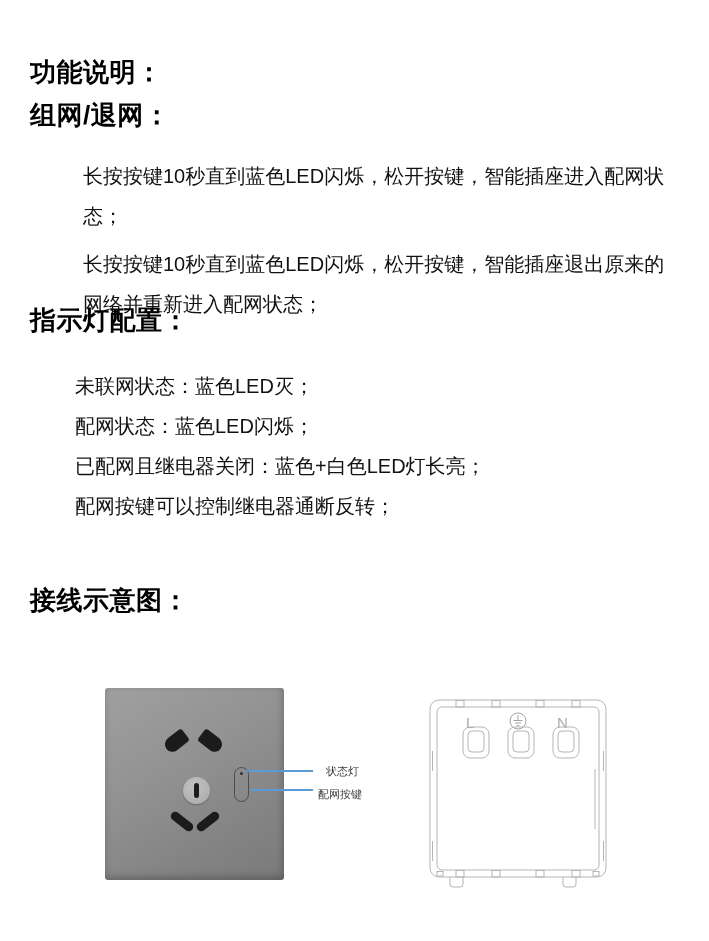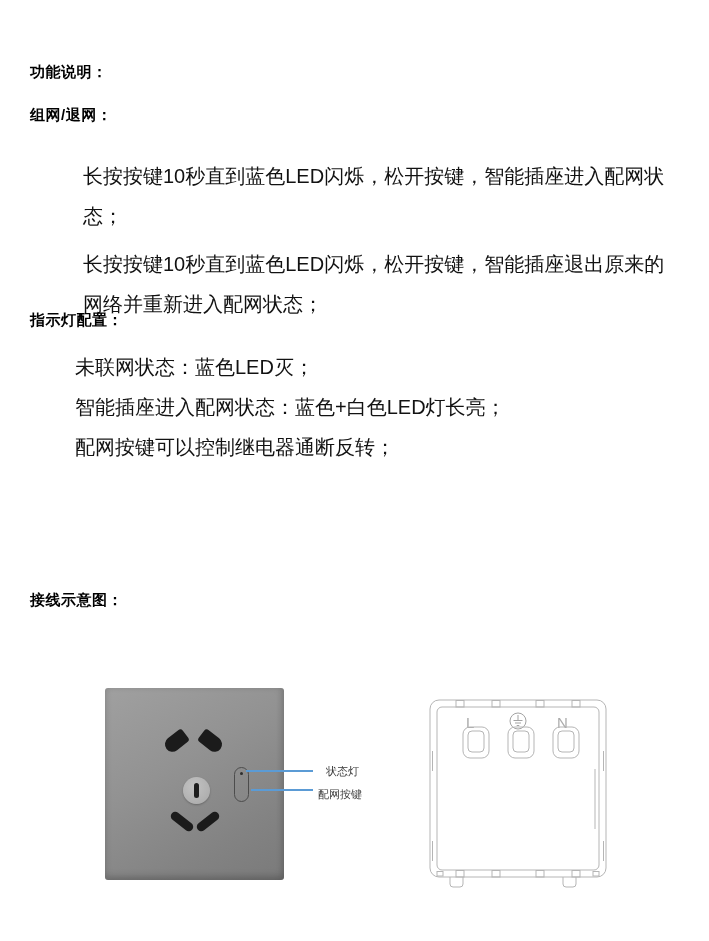--- a/index.html
+++ b/index.html
@@ -1,27 +1,27 @@
 <!DOCTYPE html>
 <html><head>
 <meta charset="utf-8">
 <style>
   html,body{margin:0;padding:0;background:#fff;}
   body{width:709px;height:941px;position:relative;overflow:hidden;
        font-family:"Liberation Sans","DejaVu Sans",sans-serif;color:#000;}
-  .hd{position:absolute;left:30px;margin:0;font-size:15px;font-weight:700;
+  .hd{position:absolute;left:30px;margin:0;font-size:26px;font-weight:700;
       line-height:28px;color:#000;letter-spacing:0.5px;}
   #h-function{top:58px}
   #h-network{top:101px}
   #h-indicator{top:306px}
   #h-wiring{top:586px}
   .body-block{position:absolute;left:75px;font-size:20px;line-height:40px;color:#121212;}
   #para-block{top:148px;width:598px;}
   #para-block p{margin:8px;}
-  #indicator-list{top:347px;width:600px;}
+  #indicator-list{top:366px;width:600px;}
   #indicator-list div{margin:0;}
 
   
   #front-socket{position:absolute;left:105px;top:688px;width:179px;height:192px;
     border-radius:3px;
     background:linear-gradient(150deg,#a0a0a0 0%,#929292 40%,#838383 75%,#7a7a7a 100%);
     box-shadow:inset 0 -4px 7px rgba(0,0,0,.18), inset -3px 0 6px rgba(0,0,0,.08);}
   .pin2{position:absolute;width:24px;height:15px;background:#1b1b1b;}
   #pin2-left{left:59px;top:46px;border-radius:9px 4px 4px 9px;transform:rotate(-38deg);}
   #pin2-right{left:94px;top:46px;border-radius:4px 9px 9px 4px;transform:rotate(38deg);}
@@ -60,21 +60,22 @@
 
   <div class="body-block" id="para-block">
     <p>长按按键10秒直到蓝色LED闪烁，松开按键，智能插座进入配网状态；</p>
     <p>长按按键10秒直到蓝色LED闪烁，松开按键，智能插座退出原来的网络并重新进入配网状态；</p>
   </div>
 
   <h2 class="hd" id="h-indicator">指示灯配置：</h2>
 
   <div class="body-block" id="indicator-list">
     <div>未联网状态：蓝色LED灭；</div>
-    <div>智能插座进入配网状态：蓝色+白色LED灯长亮；</div>
+    <div>配网状态：蓝色LED闪烁；</div>
+    <div>已配网且继电器关闭：蓝色+白色LED灯长亮；</div>
     <div>配网按键可以控制继电器通断反转；</div>
   </div>
 
   <h2 class="hd" id="h-wiring">接线示意图：</h2>
 
   <div id="front-socket">
     <div class="pin2" id="pin2-left"></div>
     <div class="pin2" id="pin2-right"></div>
     <div id="earth-ring">
       <div id="earth-slot"></div>

